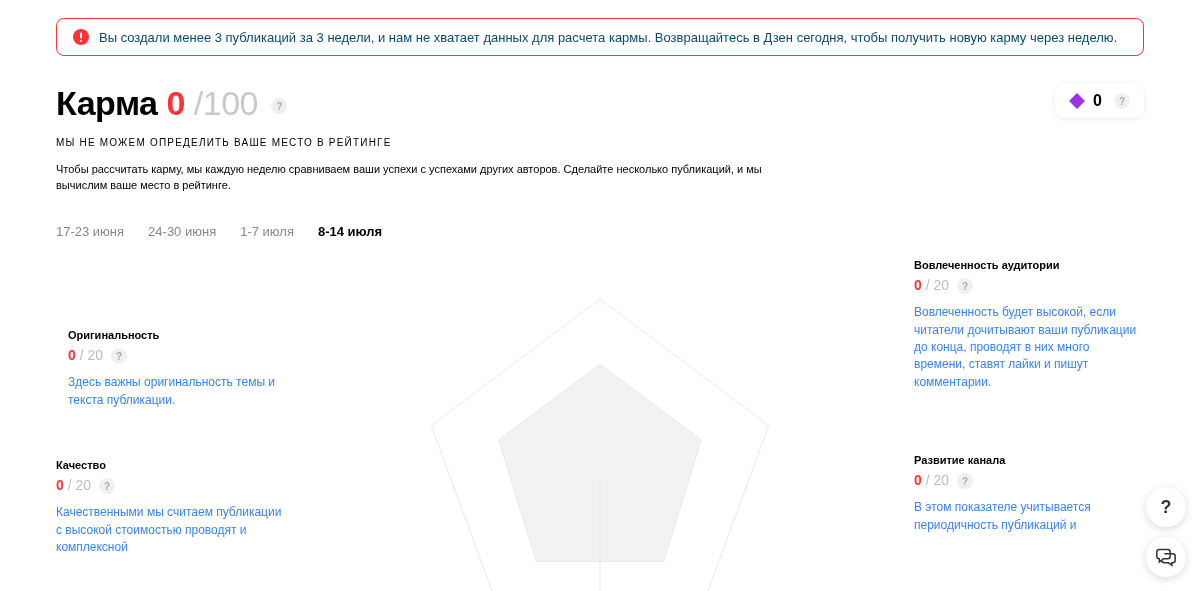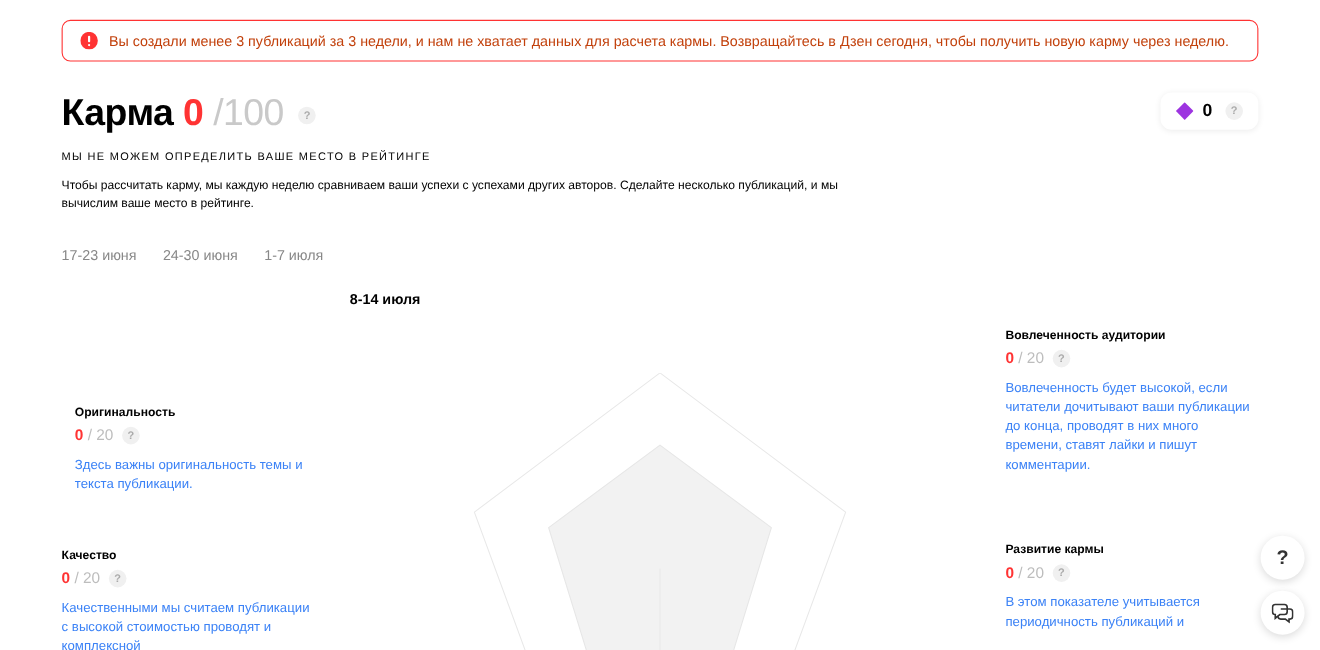--- a/index.html
+++ b/index.html
@@ -16,21 +16,21 @@
     padding: 18px 56px 0 56px;
   }
   .alert {
     border: 1px solid #ff3333;
     border-radius: 8px;
     padding: 10px 16px;
     display: flex;
     align-items: center;
     gap: 10px;
     font-size: 13px;
-    color: #c2410c;
+    color: #0c4a6e;
     margin-bottom: 28px;
   }
   .alert-icon {
     width: 16px;
     height: 16px;
     flex-shrink: 0;
   }
   .header-row {
     display: flex;
     justify-content: space-between;
@@ -89,21 +89,21 @@
   }
   .bonus-value { font-weight: 700; font-size: 16px; }
 
   .tabs {
     display: flex;
     gap: 24px;
     margin-top: 30px;
     font-size: 13px;
   }
   .tab { color: #888; cursor: pointer; }
-  .tab.active { color: #000; font-weight: 700; margin-top: 40px; }
+  .tab.active { color: #000; font-weight: 700; }
 
   .chart-area {
     position: relative;
     margin-top: 20px;
     height: 330px;
   }
   .pentagon {
     position: absolute;
     left: 50%;
     top: 40px;
@@ -234,21 +234,21 @@
     <div class="metric metric-right-1">
       <h3>Вовлеченность аудитории</h3>
       <div class="metric-score">
         <span class="sc-cur">0</span><span class="sc-sep"> / </span><span class="sc-max">20</span>
         <span class="help-dot">?</span>
       </div>
       <div class="metric-desc">Вовлеченность будет высокой, если читатели дочитывают ваши публикации до конца, проводят в них много времени, ставят лайки и пишут комментарии.</div>
     </div>
 
     <div class="metric metric-right-2">
-      <h3>Развитие кармы</h3>
+      <h3>Развитие канала</h3>
       <div class="metric-score">
         <span class="sc-cur">0</span><span class="sc-sep"> / </span><span class="sc-max">20</span>
         <span class="help-dot">?</span>
       </div>
       <div class="metric-desc">В этом показателе учитывается периодичность публикаций и</div>
     </div>
   </div>
 </div>
 
 <div class="fab-col">

